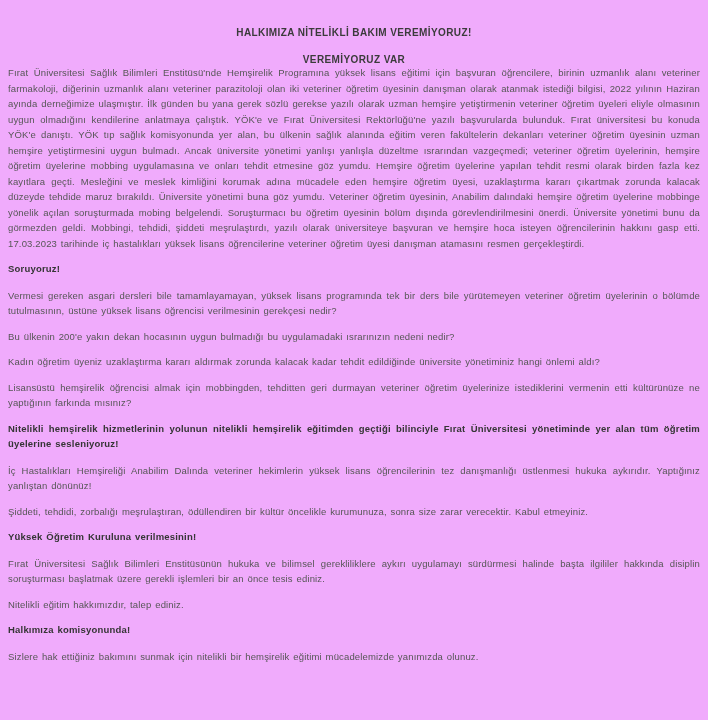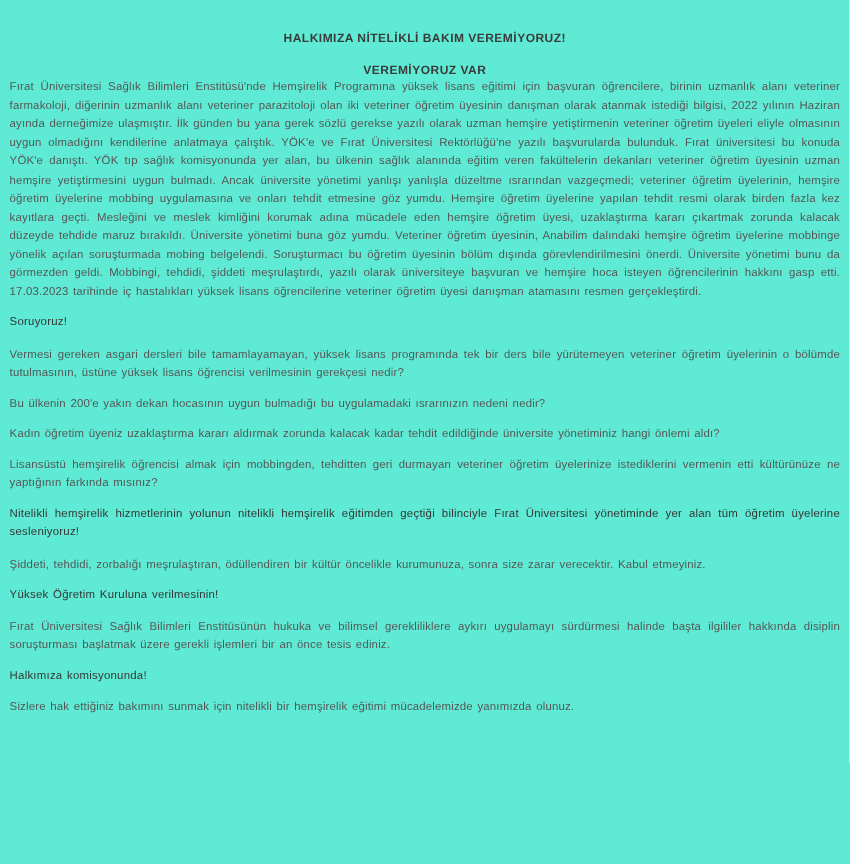--- a/index.html
+++ b/index.html
@@ -4,21 +4,21 @@
 <style>
   html, body {
     margin: 0;
     padding: 0;
     background: #ffffff;
   }
   .page {
     width: 708px;
     height: 720px;
     margin: 0 auto;
-    background: #5eead4;
+    background: #f0abfc;
     box-sizing: border-box;
     padding: 27px 8px 0 8px;
     font-family: "Liberation Sans", sans-serif;
     overflow: hidden;
   }
   .doc-title,
   .doc-subtitle {
     text-align: center;
     font-size: 10px;
     font-weight: bold;
@@ -37,21 +37,21 @@
     color: #565656;
     text-align: justify;
     margin: 0 0 10px 0;
     letter-spacing: 0.15px;
     word-spacing: 1px;
   }
   p.body-heading {
     font-size: 9.5px;
     line-height: 15.5px;
     color: #353535;
-    font-weight: normal;
+    font-weight: bold;
     text-align: justify;
     margin: 0 0 11px 0;
     letter-spacing: 0.2px;
     word-spacing: 1px;
   }
 </style>
 </head>
 <body>
 
 <div class="page">
@@ -69,27 +69,29 @@
     <p class="body-par">Vermesi gereken asgari dersleri bile tamamlayamayan, yüksek lisans programında tek bir ders bile yürütemeyen veteriner öğretim üyelerinin o bölümde tutulmasının, üstüne yüksek lisans öğrencisi verilmesinin gerekçesi nedir?</p>
 
     <p class="body-par">Bu ülkenin 200'e yakın dekan hocasının uygun bulmadığı bu uygulamadaki ısrarınızın nedeni nedir?</p>
 
     <p class="body-par">Kadın öğretim üyeniz uzaklaştırma kararı aldırmak zorunda kalacak kadar tehdit edildiğinde üniversite yönetiminiz hangi önlemi aldı?</p>
 
     <p class="body-par">Lisansüstü hemşirelik öğrencisi almak için mobbingden, tehditten geri durmayan veteriner öğretim üyelerinize istediklerini vermenin etti kültürünüze ne yaptığının farkında mısınız?</p>
 
     <p class="body-heading">Nitelikli hemşirelik hizmetlerinin yolunun nitelikli hemşirelik eğitimden geçtiği bilinciyle Fırat Üniversitesi yönetiminde yer alan tüm öğretim üyelerine sesleniyoruz!</p>
 
+    <p class="body-par">İç Hastalıkları Hemşireliği Anabilim Dalında veteriner hekimlerin yüksek lisans öğrencilerinin tez danışmanlığı üstlenmesi hukuka aykırıdır. Yaptığınız yanlıştan dönünüz!</p>
 
     <p class="body-par">Şiddeti, tehdidi, zorbalığı meşrulaştıran, ödüllendiren bir kültür öncelikle kurumunuza, sonra size zarar verecektir. Kabul etmeyiniz.</p>
 
     <p class="body-heading">Yüksek Öğretim Kuruluna verilmesinin!</p>
 
     <p class="body-par">Fırat Üniversitesi Sağlık Bilimleri Enstitüsünün hukuka ve bilimsel gerekliliklere aykırı uygulamayı sürdürmesi halinde başta ilgililer hakkında disiplin soruşturması başlatmak üzere gerekli işlemleri bir an önce tesis ediniz.</p>
 
 
+    <p class="body-par">Nitelikli eğitim hakkımızdır, talep ediniz.</p>
 
     <p class="body-heading">Halkımıza komisyonunda!</p>
 
     <p class="body-par">Sizlere hak ettiğiniz bakımını sunmak için nitelikli bir hemşirelik eğitimi mücadelemizde yanımızda olunuz.</p>
 
   </div>
 </div>
 
 </body></html>

